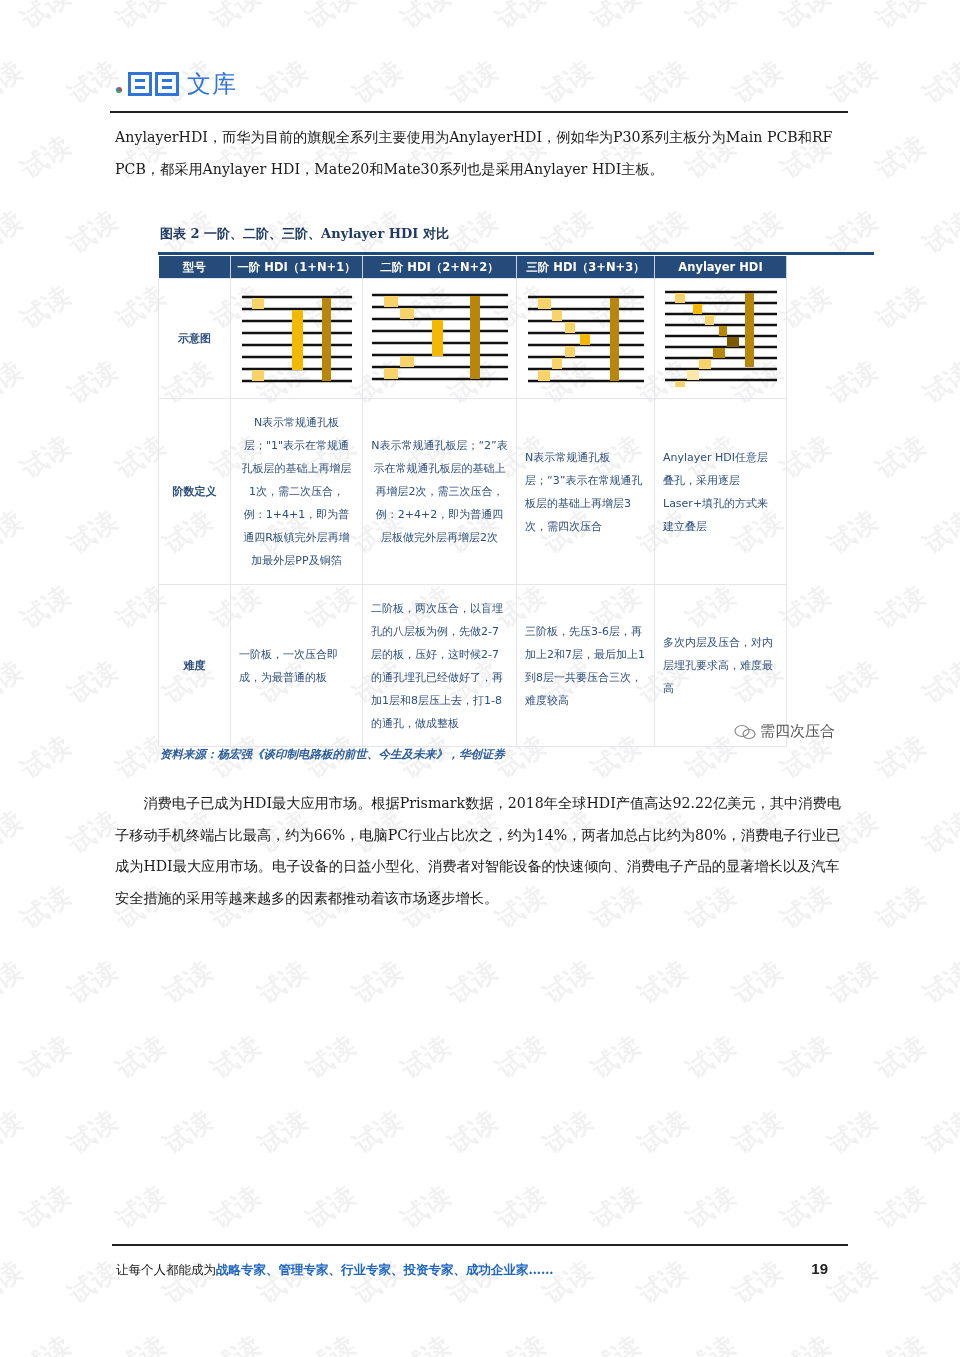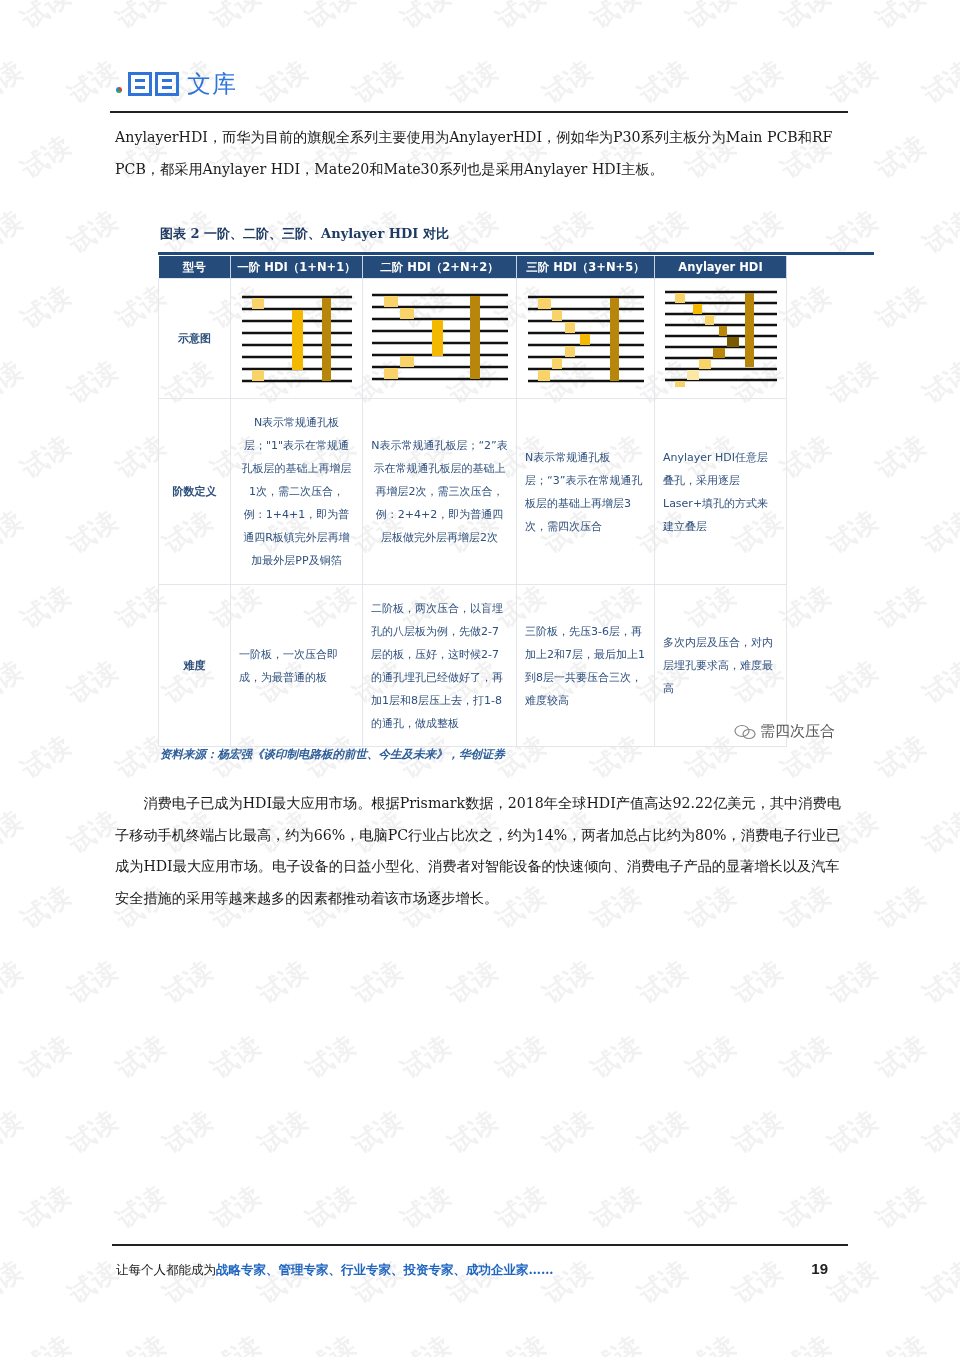--- a/index.html
+++ b/index.html
@@ -277,21 +277,21 @@
         <col style="width:132px">
         <col style="width:154px">
         <col style="width:138px">
         <col style="width:132px">
     </colgroup>
     <thead>
       <tr>
         <th>型号</th>
         <th>一阶 HDI（1+N+1）</th>
         <th>二阶 HDI（2+N+2）</th>
-        <th>三阶 HDI（3+N+5）</th>
+        <th>三阶 HDI（3+N+3）</th>
         <th>Anylayer HDI</th>
       </tr>
     </thead>
     <tbody>
       <tr style="height:120px">
         <td class="rowlabel">示意图</td>
         <td>
           <svg class="diag" width="110" height="92" viewBox="0 0 110 92">
             <g stroke="#111" stroke-width="2.5">
               <line x1="0" y1="4" x2="110" y2="4"></line>

